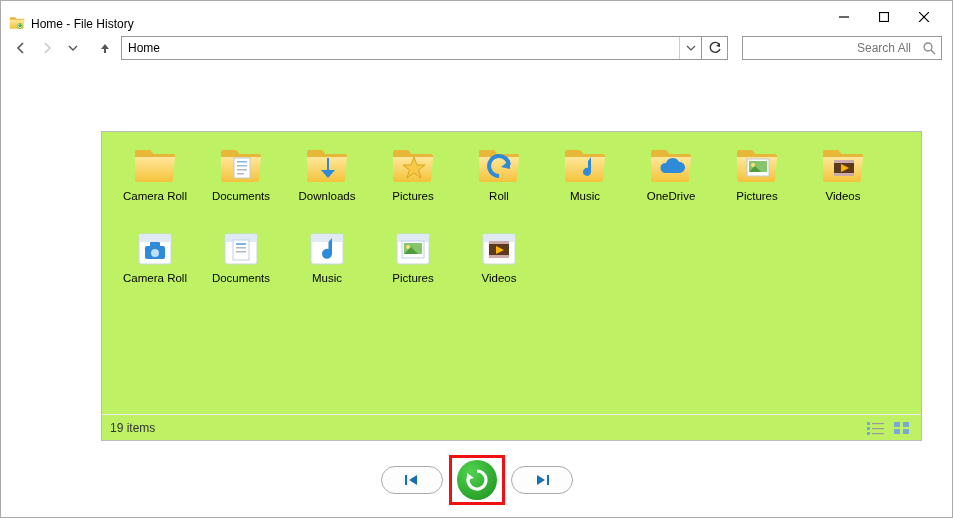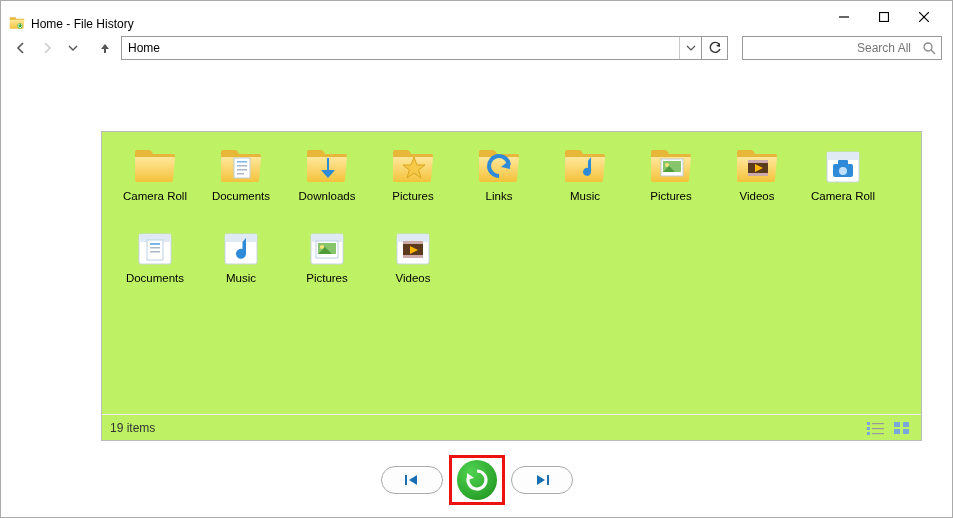--- a/index.html
+++ b/index.html
@@ -182,30 +182,39 @@
         <div>Pictures</div>
       </div>
       <div class="item">
         <div class="ic">
           <svg width="44" height="40" viewBox="0 0 44 40">
             <use href="#folder"></use>
             <path d="M22 30 a10 10 0 1 1 10 -11" fill="none" stroke="#2f8ad8" stroke-width="4"></path>
             <path d="M33 14 l0 9 -9 -2 z" fill="#2f8ad8"></path>
           </svg>
         </div>
-        <div>Links</div>
+        <div>Roll</div>
       </div>
       <div class="item">
         <div class="ic">
           <svg width="44" height="40" viewBox="0 0 44 40">
             <use href="#folder"></use>
             <path d="M28 11 L28 26 a4 4 0 1 1 -3 -4 L25 15 Z" fill="#2f8ad8"></path>
           </svg>
         </div>
         <div>Music</div>
+      </div>
+      <div class="item">
+        <div class="ic">
+          <svg width="44" height="40" viewBox="0 0 44 40">
+            <use href="#folder"></use>
+            <path d="M16 27 a5 5 0 0 1 1 -10 a7 7 0 0 1 13 -1 a5 5 0 0 1 1 11 Z" fill="#2f8ad8"></path>
+          </svg>
+        </div>
+        <div>OneDrive</div>
       </div>
       <div class="item">
         <div class="ic">
           <svg width="44" height="40" viewBox="0 0 44 40">
             <use href="#folder"></use>
             <rect x="12" y="13" width="22" height="17" fill="#fff" stroke="#bfc9d3"></rect>
             <rect x="14" y="15" width="18" height="11" fill="#86c56b"></rect>
             <circle cx="18" cy="19" r="2" fill="#ffe37a"></circle>
             <path d="M14 26 L20 20 L26 26 Z" fill="#4f9c3a"></path>
           </svg>

